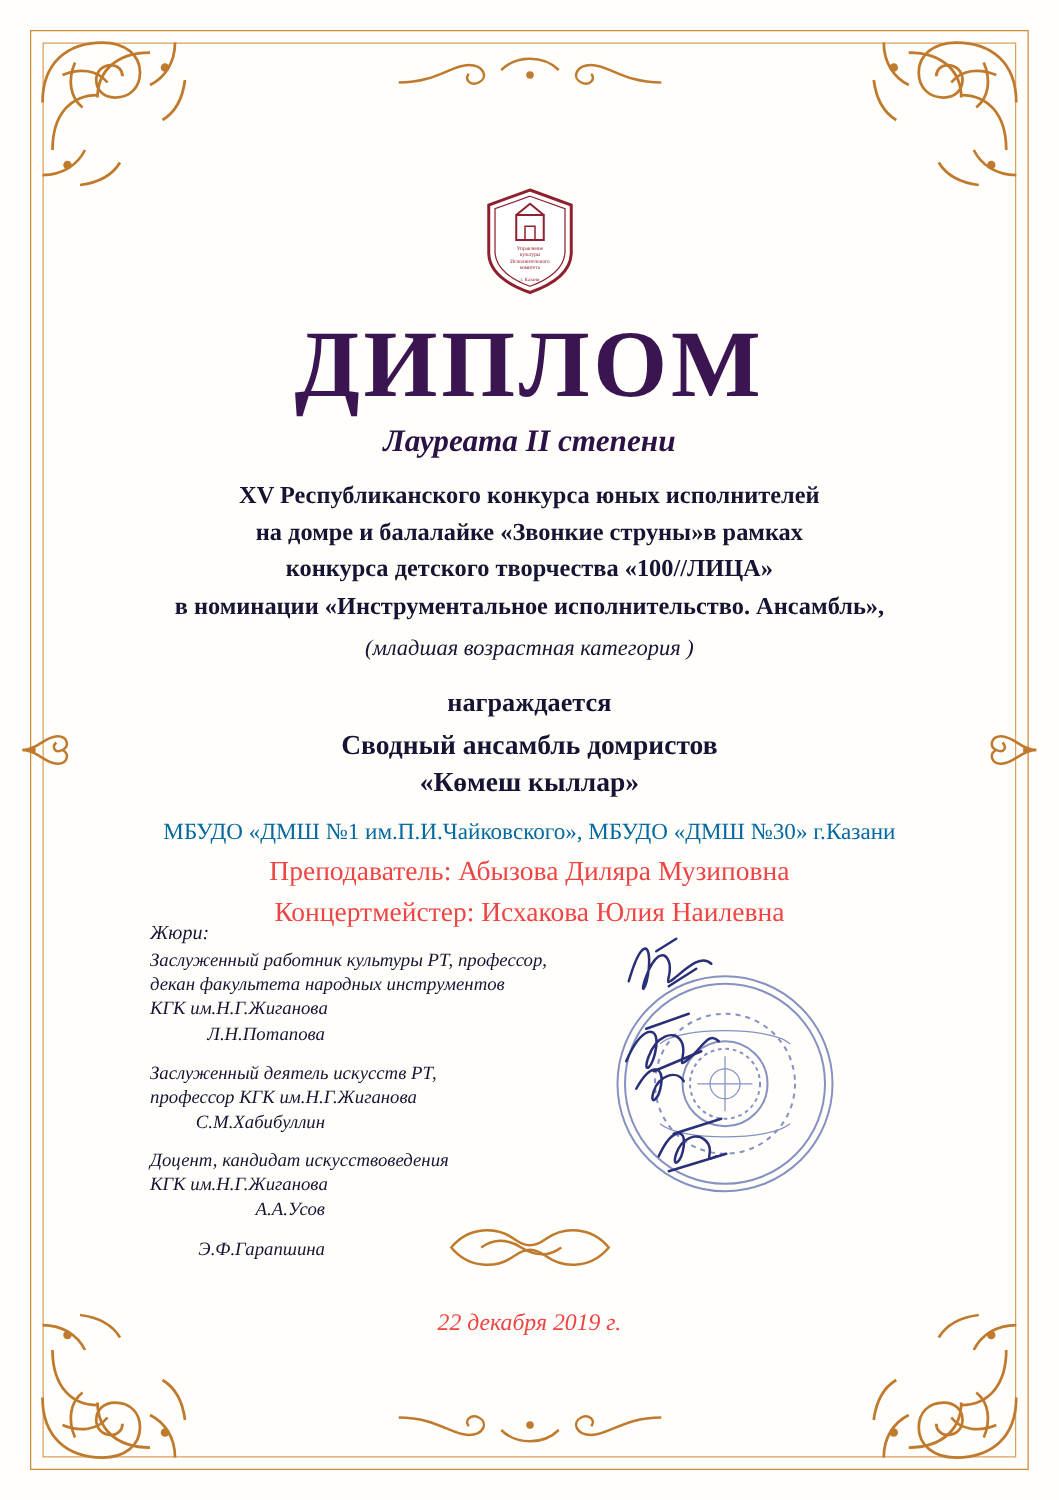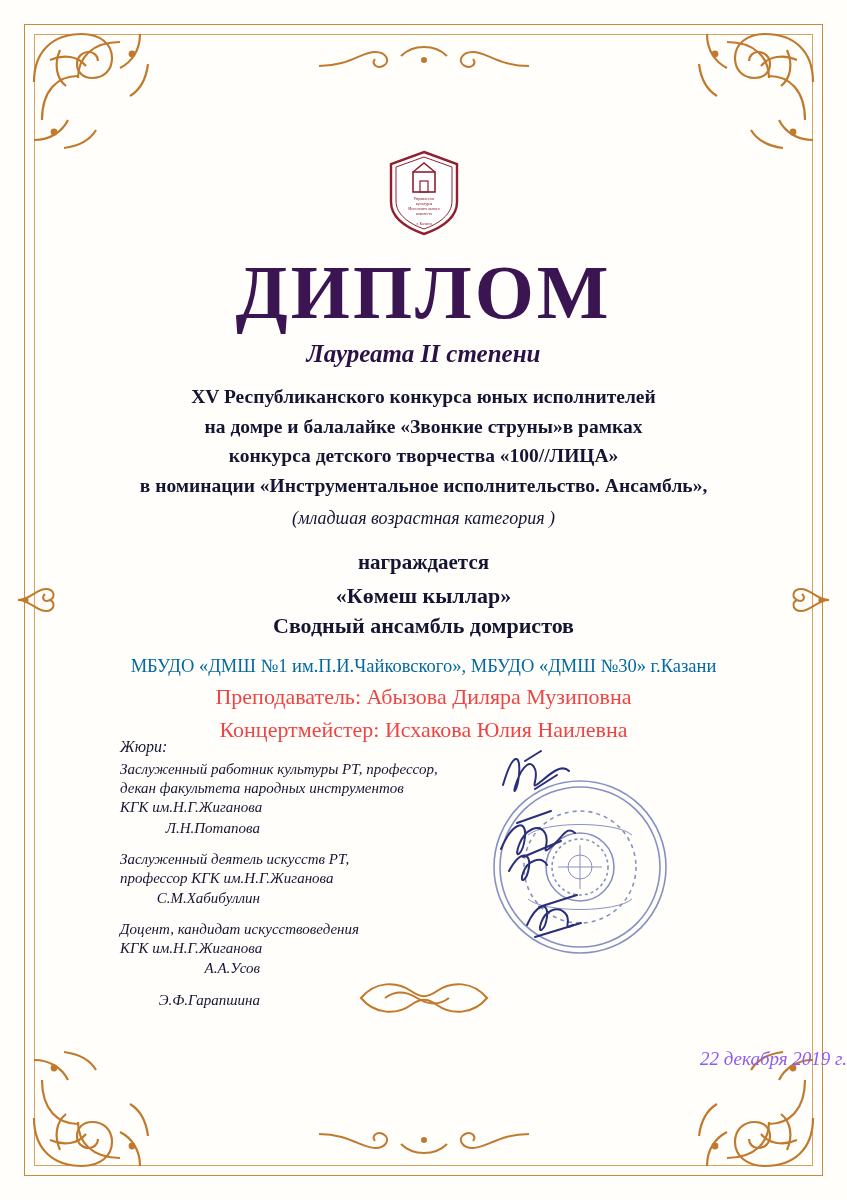--- a/index.html
+++ b/index.html
@@ -233,24 +233,24 @@
     width: 150px;
     height: 46px;
     color: #c07a2e;
   }
   .flourish svg { width:100%; height:100%; display:block; }
 
   .date {
     position: absolute;
     left: 0; right: 0;
     top: 1048px;
-    text-align: right;
+    text-align: center;
     font-size: 19px;
     font-style: italic;
-    color: #8b5cf6;
+    color: #ef4444;
   }
 </style>
 </head>
 <body>
 
 <div class="certificate">
 
   <div class="frame-outer"></div>
   <div class="frame-inner"></div>
 
@@ -370,22 +370,22 @@
     <div class="lines">
       <p class="ln">XV  Республиканского  конкурса юных исполнителей</p>
       <p class="ln">на домре и балалайке «Звонкие струны»в рамках</p>
       <p class="ln">конкурса детского творчества «100//ЛИЦА»</p>
       <p class="ln">в номинации «Инструментальное исполнительство. Ансамбль»,</p>
       <p class="agecat">(младшая  возрастная категория )</p>
     </div>
 
     <div class="awarded">награждается</div>
     <div class="winner">
+      <div>Сводный ансамбль домристов</div>
       <div>«Көмеш кыллар»</div>
-      <div>Сводный ансамбль домристов</div>
     </div>
 
     <div class="schools">МБУДО «ДМШ №1 им.П.И.Чайковского», МБУДО «ДМШ №30» г.Казани</div>
     <div class="teacher">Преподаватель: Абызова Диляра Музиповна</div>
     <div class="accompanist">Концертмейстер: Исхакова Юлия Наилевна</div>
   </div>
 
   <div class="jury">
     <div class="jury-heading">Жюри:</div>
 

